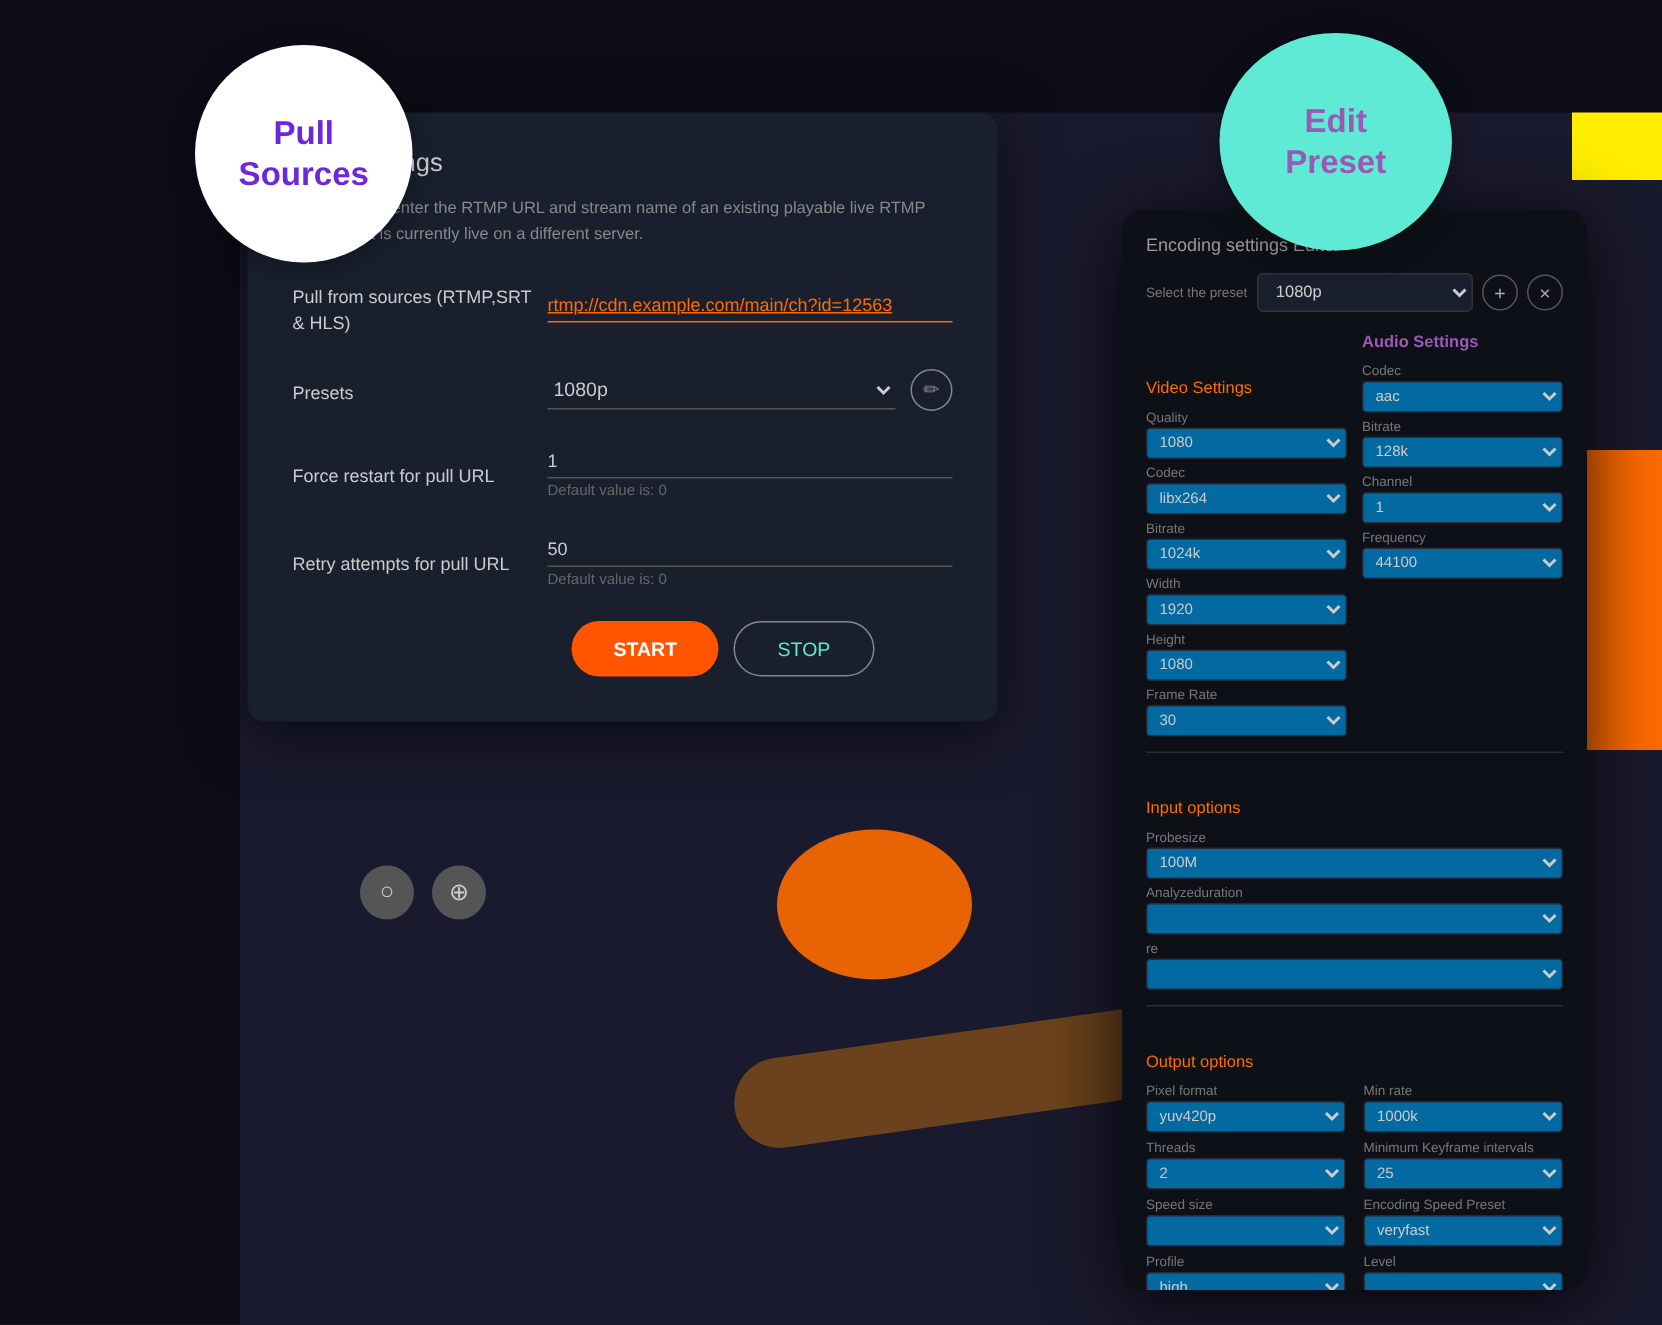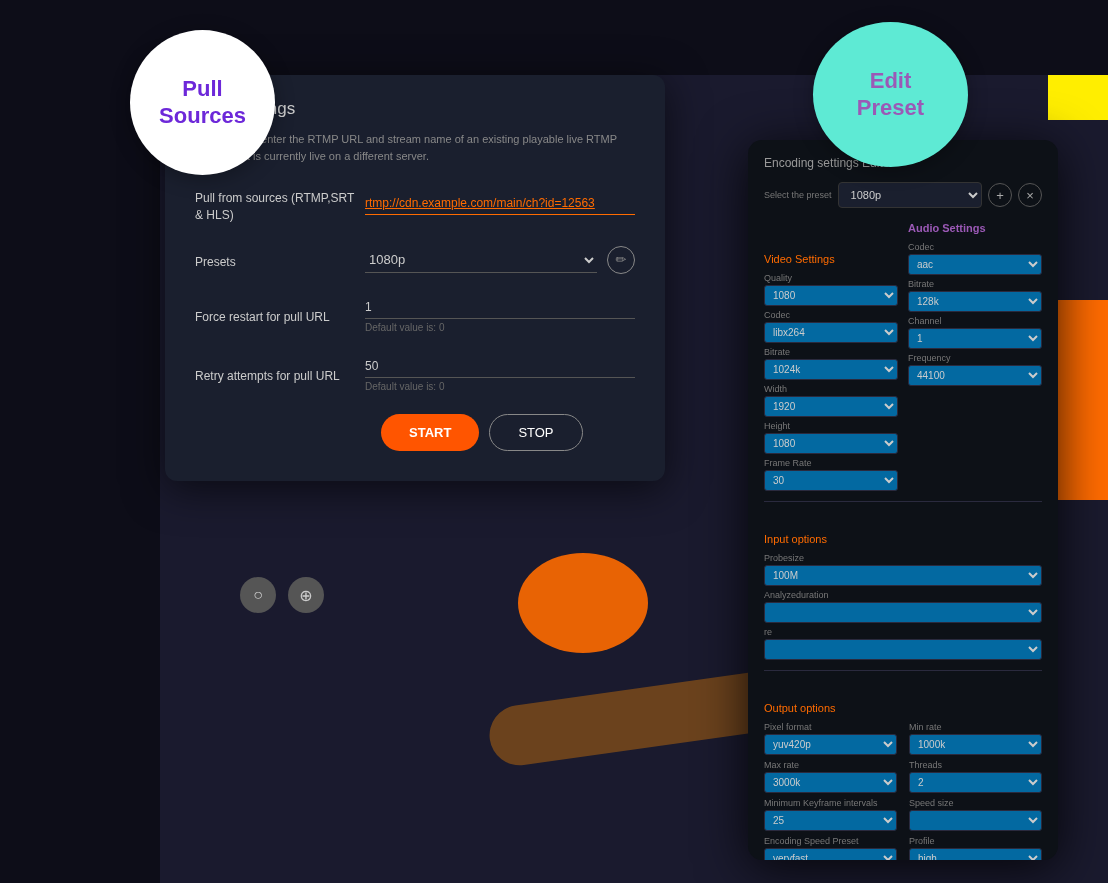--- a/index.html
+++ b/index.html
@@ -206,21 +206,21 @@
       border: none;
       border-radius: 20px;
       padding: 10px 28px;
       font-size: 13px;
       font-weight: bold;
       cursor: pointer;
       margin-right: 10px;
     }
     .btn-stop {
       background: transparent;
-      color: #ffffff;
+      color: #5eead4;
       border: 1.5px solid #888;
       border-radius: 20px;
       padding: 10px 28px;
       font-size: 13px;
       cursor: pointer;
     }
 
     .btn-row {
       display: flex;
       margin-top: 10px;
@@ -541,24 +541,20 @@
     <div class="output-grid">
       <div class="field-row">
         <span class="field-label">Pixel format</span>
         <select class="field-select"><option>yuv420p</option></select>
       </div>
       <div class="field-row">
         <span class="field-label">Min rate</span>
         <select class="field-select"><option>1000k</option></select>
       </div>
       <div class="field-row">
-        <span class="field-label">Max rate</span>
-        <select class="field-select"><option>3000k</option></select>
-      </div>
-      <div class="field-row">
         <span class="field-label">Threads</span>
         <select class="field-select"><option>2</option></select>
       </div>
       <div class="field-row">
         <span class="field-label">Minimum Keyframe intervals</span>
         <select class="field-select"><option>25</option></select>
       </div>
       <div class="field-row">
         <span class="field-label">Speed size</span>
         <select class="field-select"><option></option></select>

